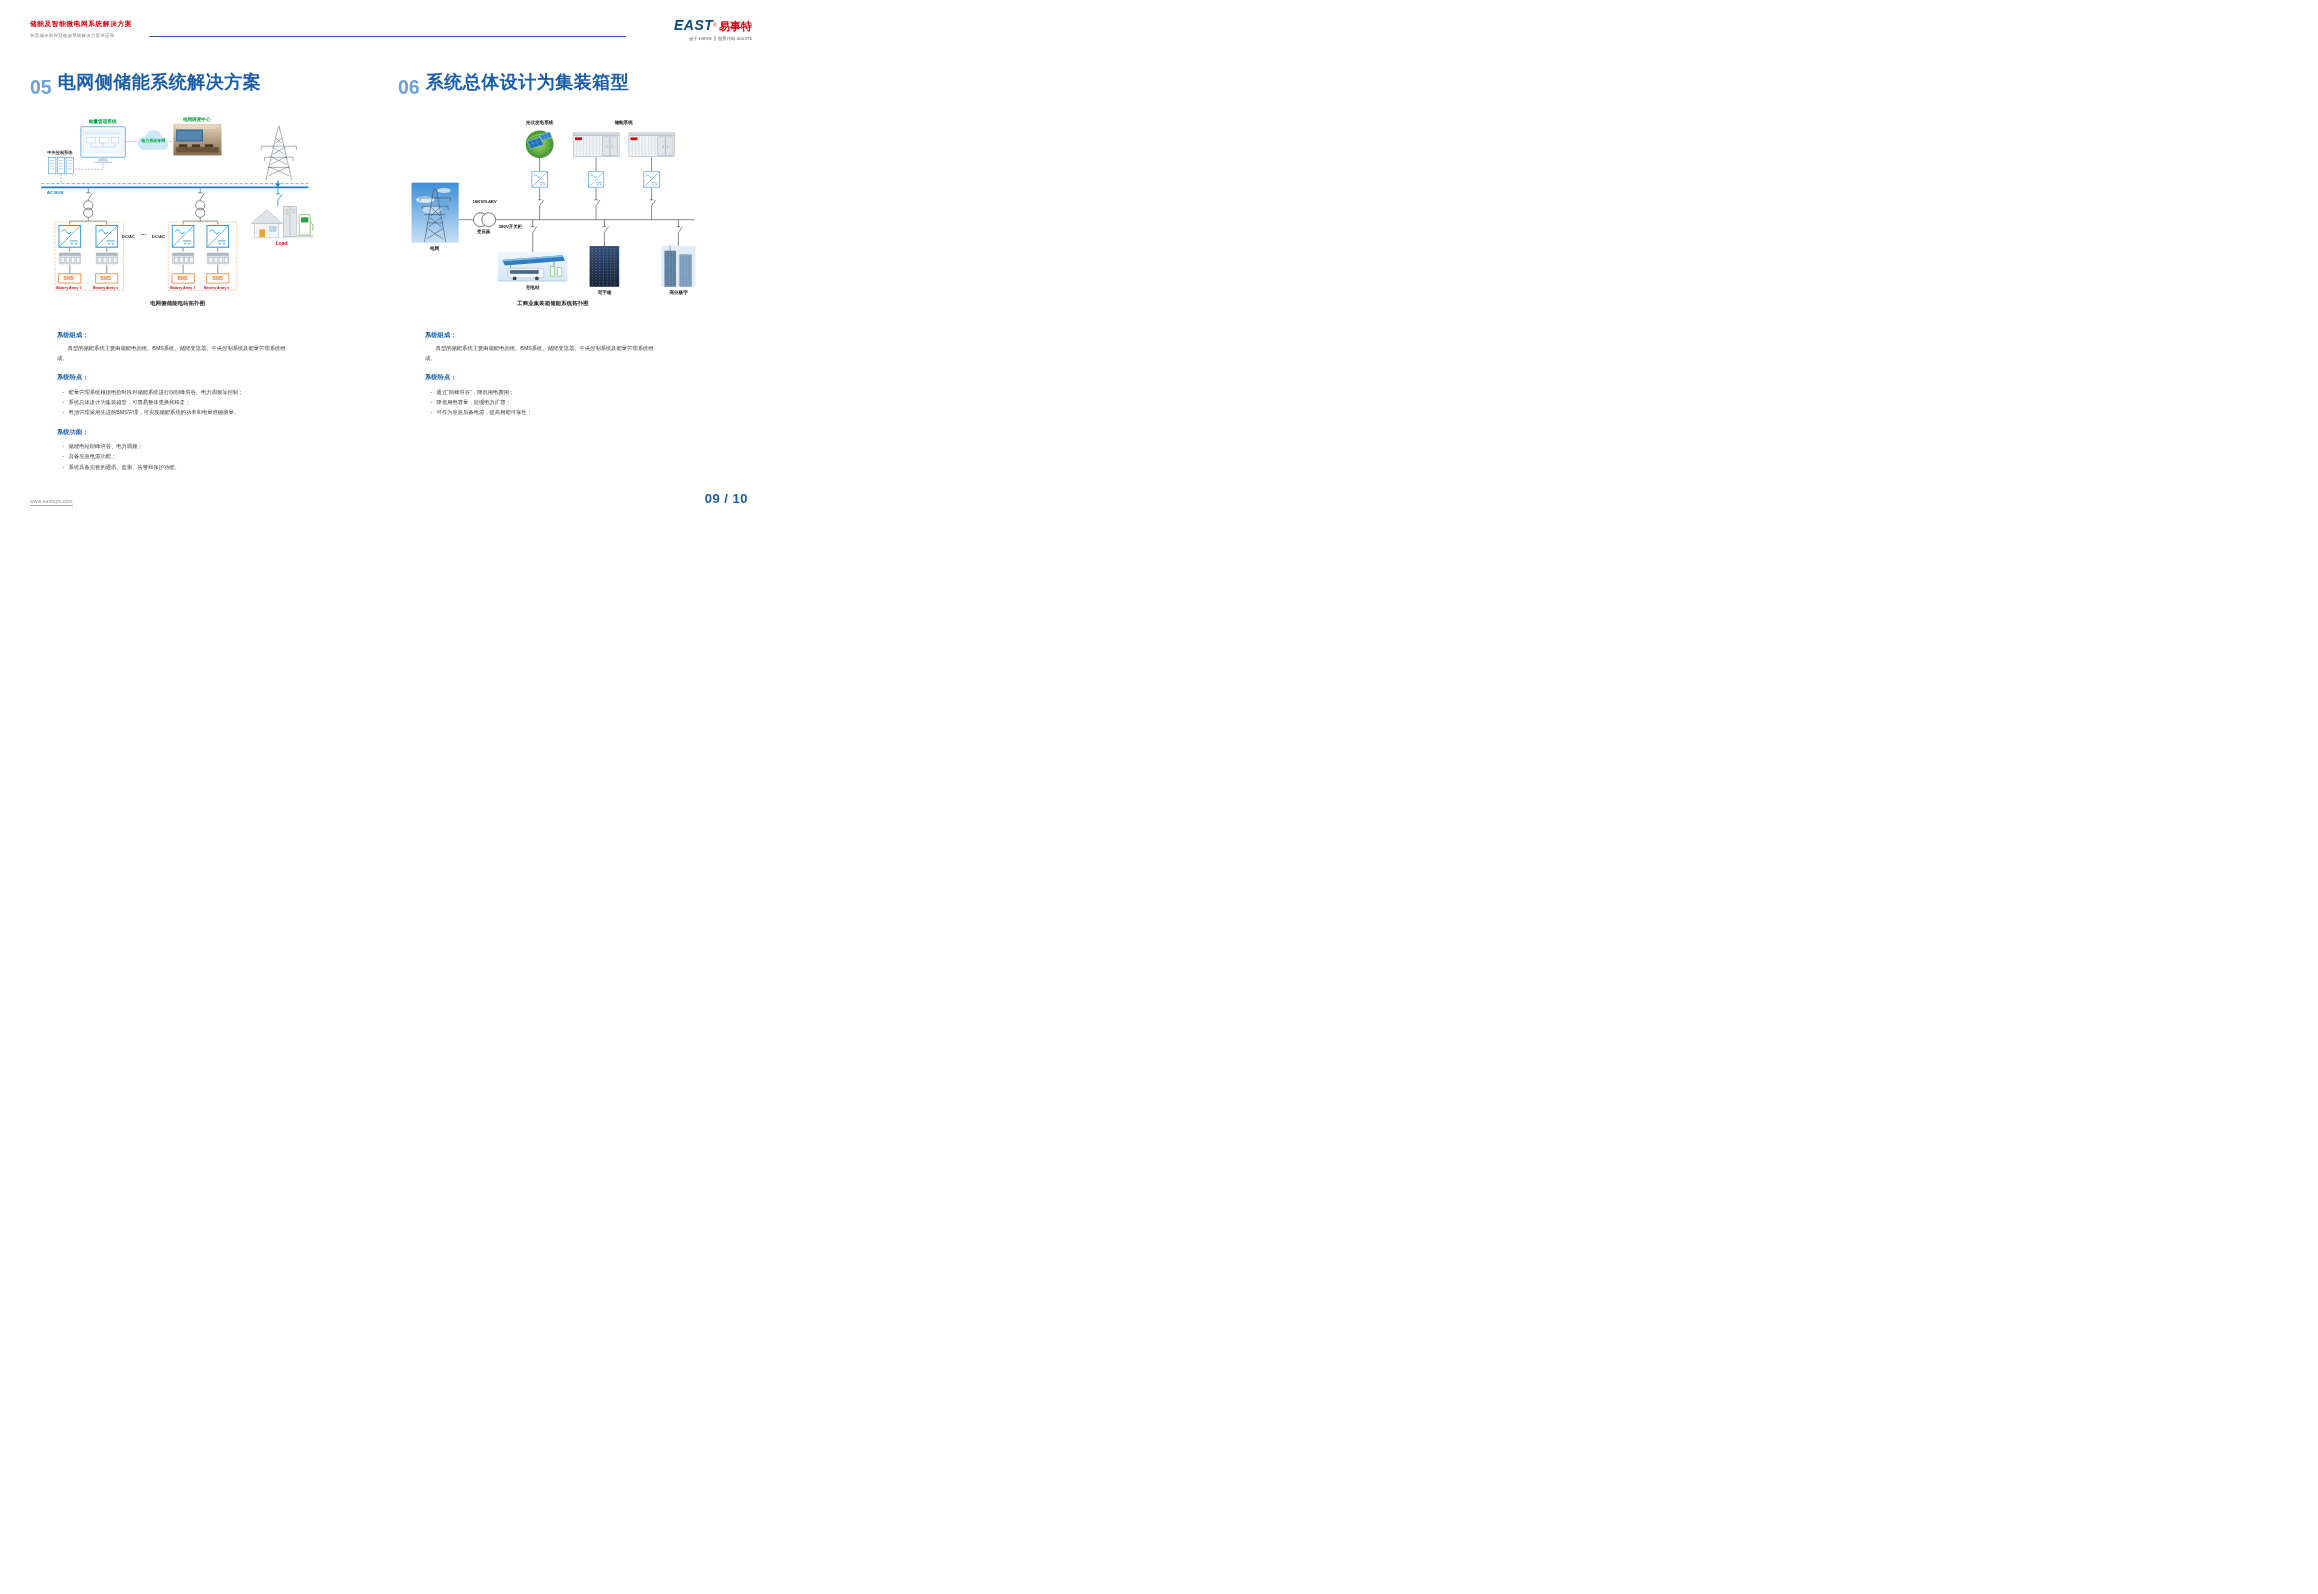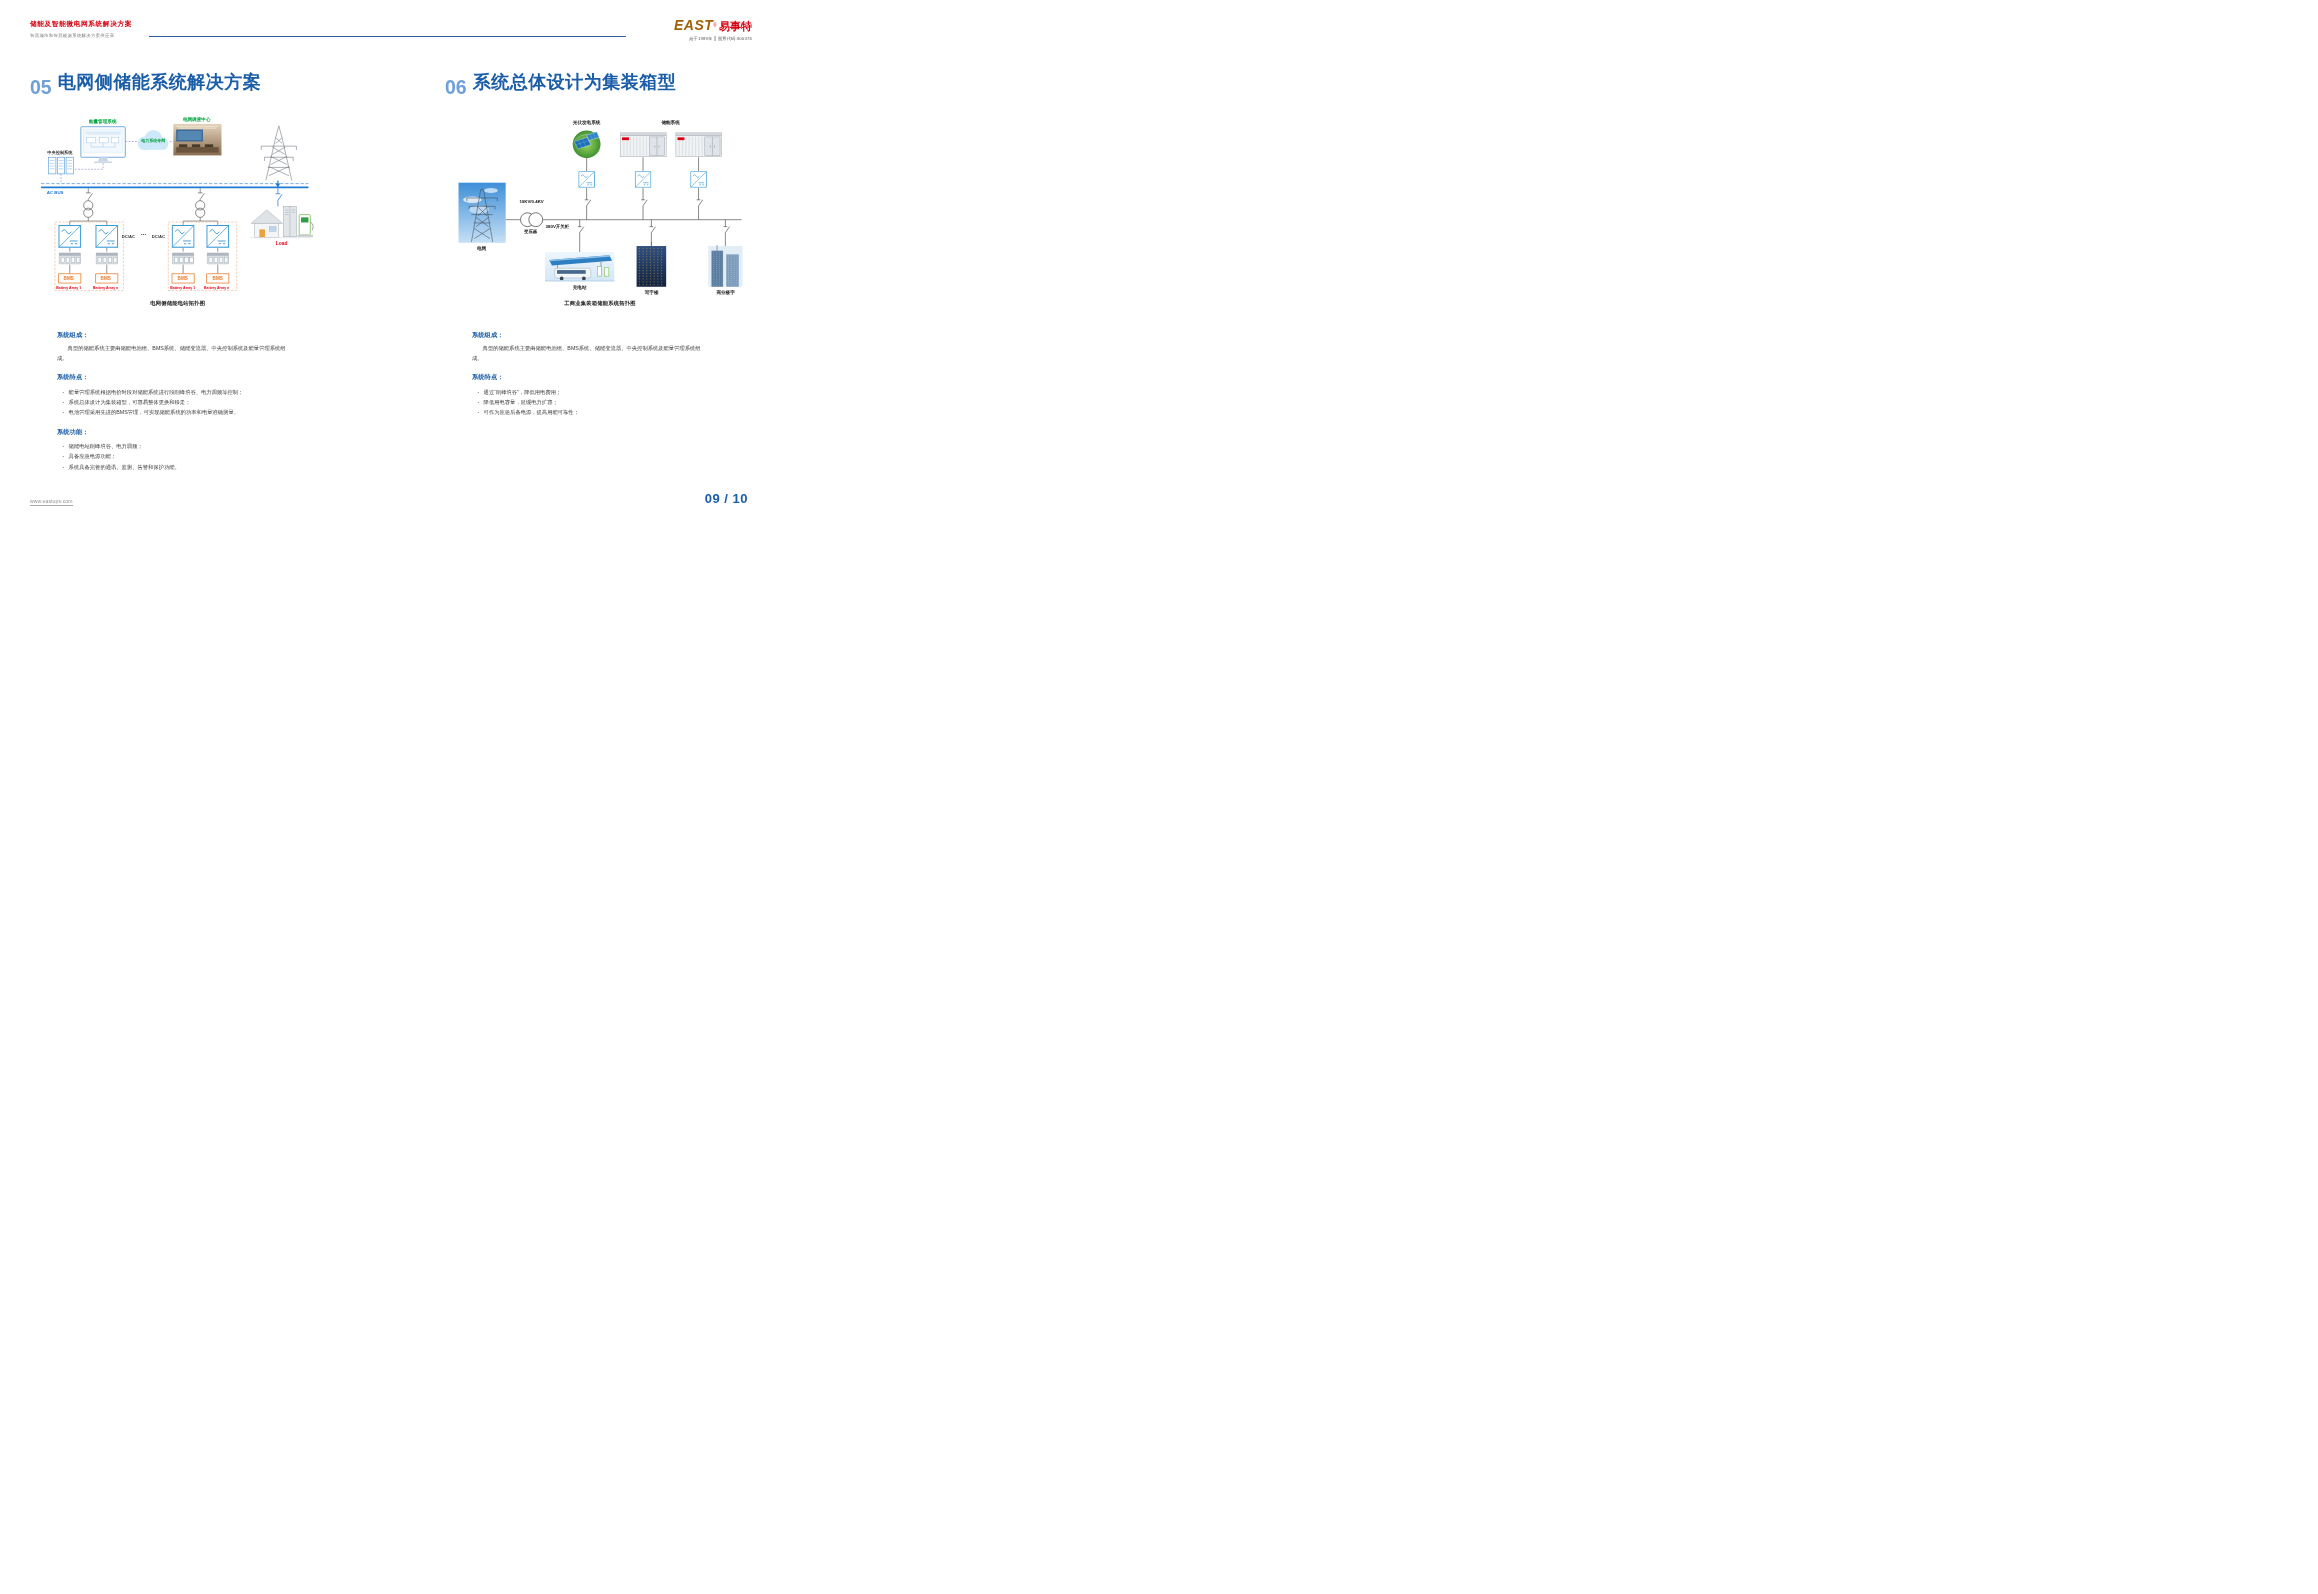--- a/index.html
+++ b/index.html
@@ -7,28 +7,28 @@
     position:relative; width:778px; height:531px; background:#fff;
     font-family:"Liberation Sans","DejaVu Sans",sans-serif; overflow:hidden;
   }
 
   
   .header { position:absolute; top:20.4px; left:30px; right:26px; height:28px; }
   .doc-title { color:#D7000F; font-size:6.7px; font-weight:bold; letter-spacing:0.6px; }
   .doc-subtitle { color:#7a7a7a; font-size:4.4px; margin-top:3.2px; letter-spacing:0.3px; }
   .header-rule { position:absolute; left:119px; right:126px; top:16px; border-top:0.7px solid #2E5FA3; }
   .logo-block { position:absolute; right:0; top:-3.7px; text-align:right; }
-  .logo-east { color:#a16207; font-size:14px; font-weight:800; font-style:italic; letter-spacing:0.5px; }
+  .logo-east { color:#0c4a6e; font-size:14px; font-weight:800; font-style:italic; letter-spacing:0.5px; }
   .logo-reg  { color:#D7000F; font-size:4.6px; vertical-align:super; }
   .logo-cn   { color:#D7000F; font-size:11px; font-weight:bold; margin-left:2.3px; }
   .logo-tagline { color:#555; font-size:4.2px; margin-top:2.3px; letter-spacing:0.2px; }
 
   
   .col-left  { position:absolute; left:30px;  top:70px; width:357px; }
-  .col-right { position:absolute; left:398px; top:70px; width:357px;margin-left:47px; }
+  .col-right { position:absolute; left:398px; top:70px; width:357px; }
 
   .section-head { display:flex; align-items:flex-end; gap:6px; }
   .section-number { font-size:19.5px; font-weight:800; color:#6FA0D8; line-height:0.85; }
   .section-title  { font-size:18px; font-weight:800; color:#1A5DA8; padding-bottom:1.4px; letter-spacing:0.5px; }
 
   
   .diagram { position:relative; margin-top:16px; }
   .diagram.dleft  { width:288px; height:200px; margin-left:3.7px; }
   .diagram.dright { width:301px; height:200px; margin-left:4.6px; }
   .dgsvg { position:absolute; left:0; top:0; }

